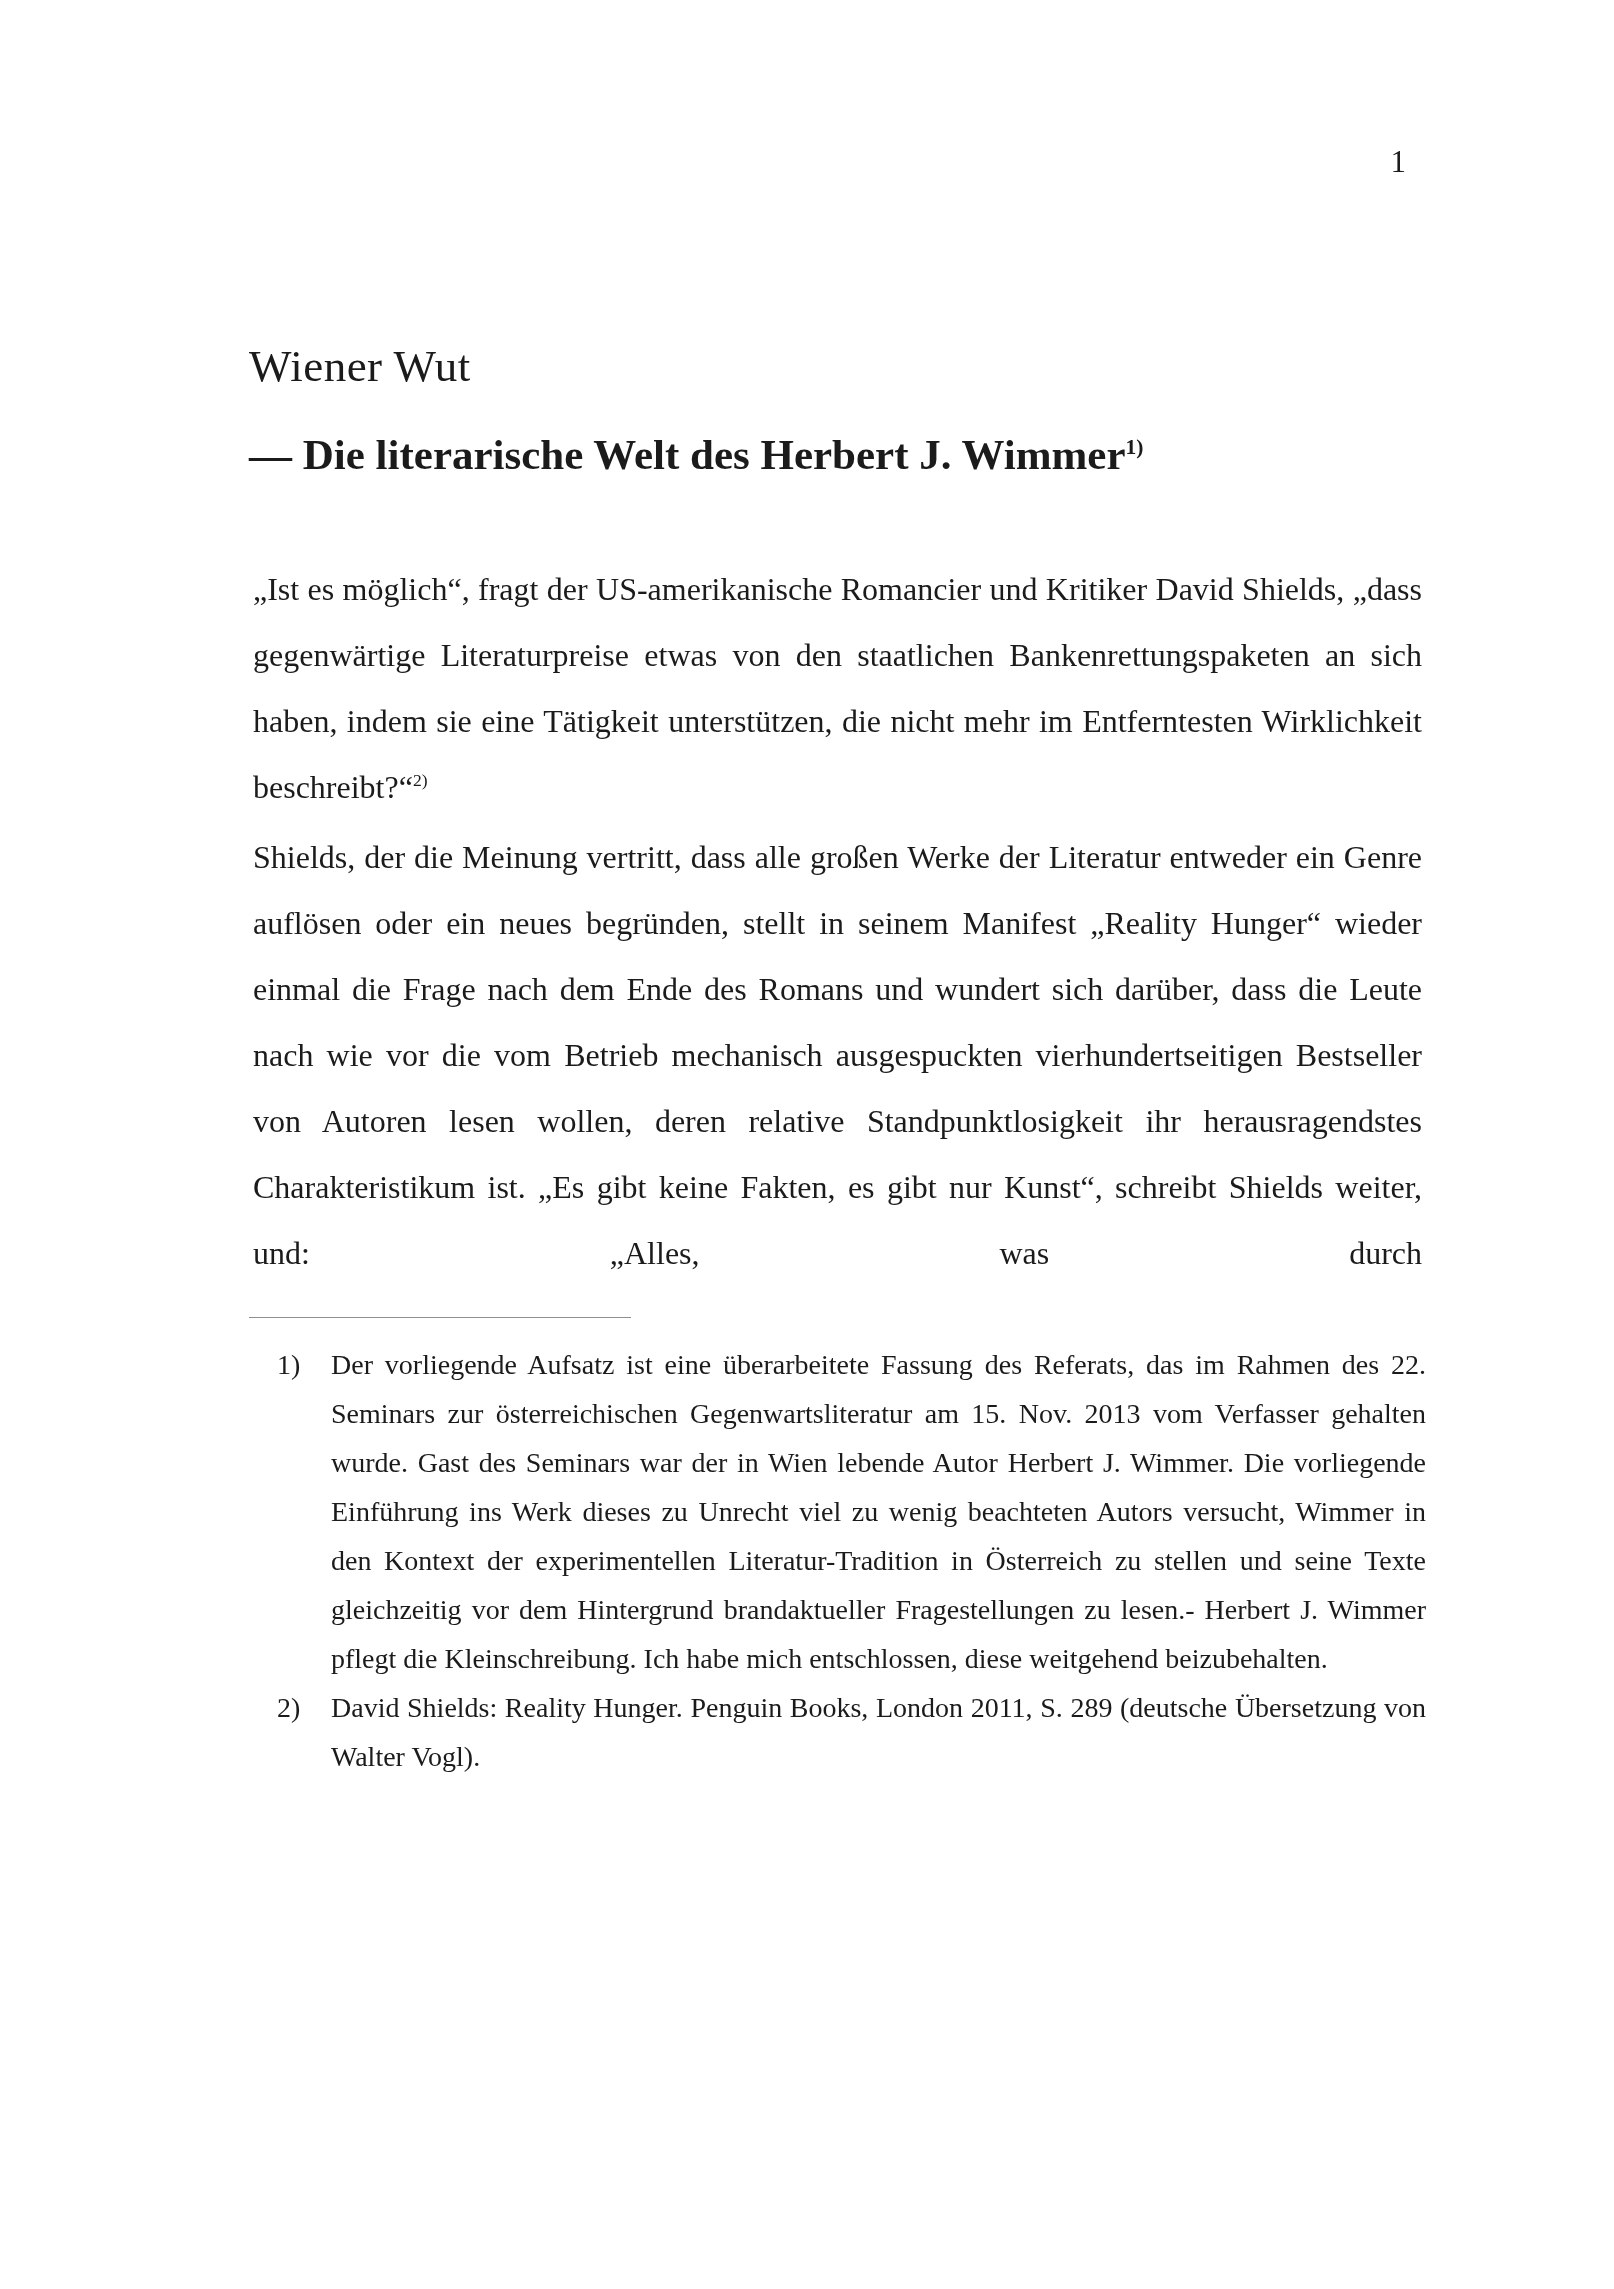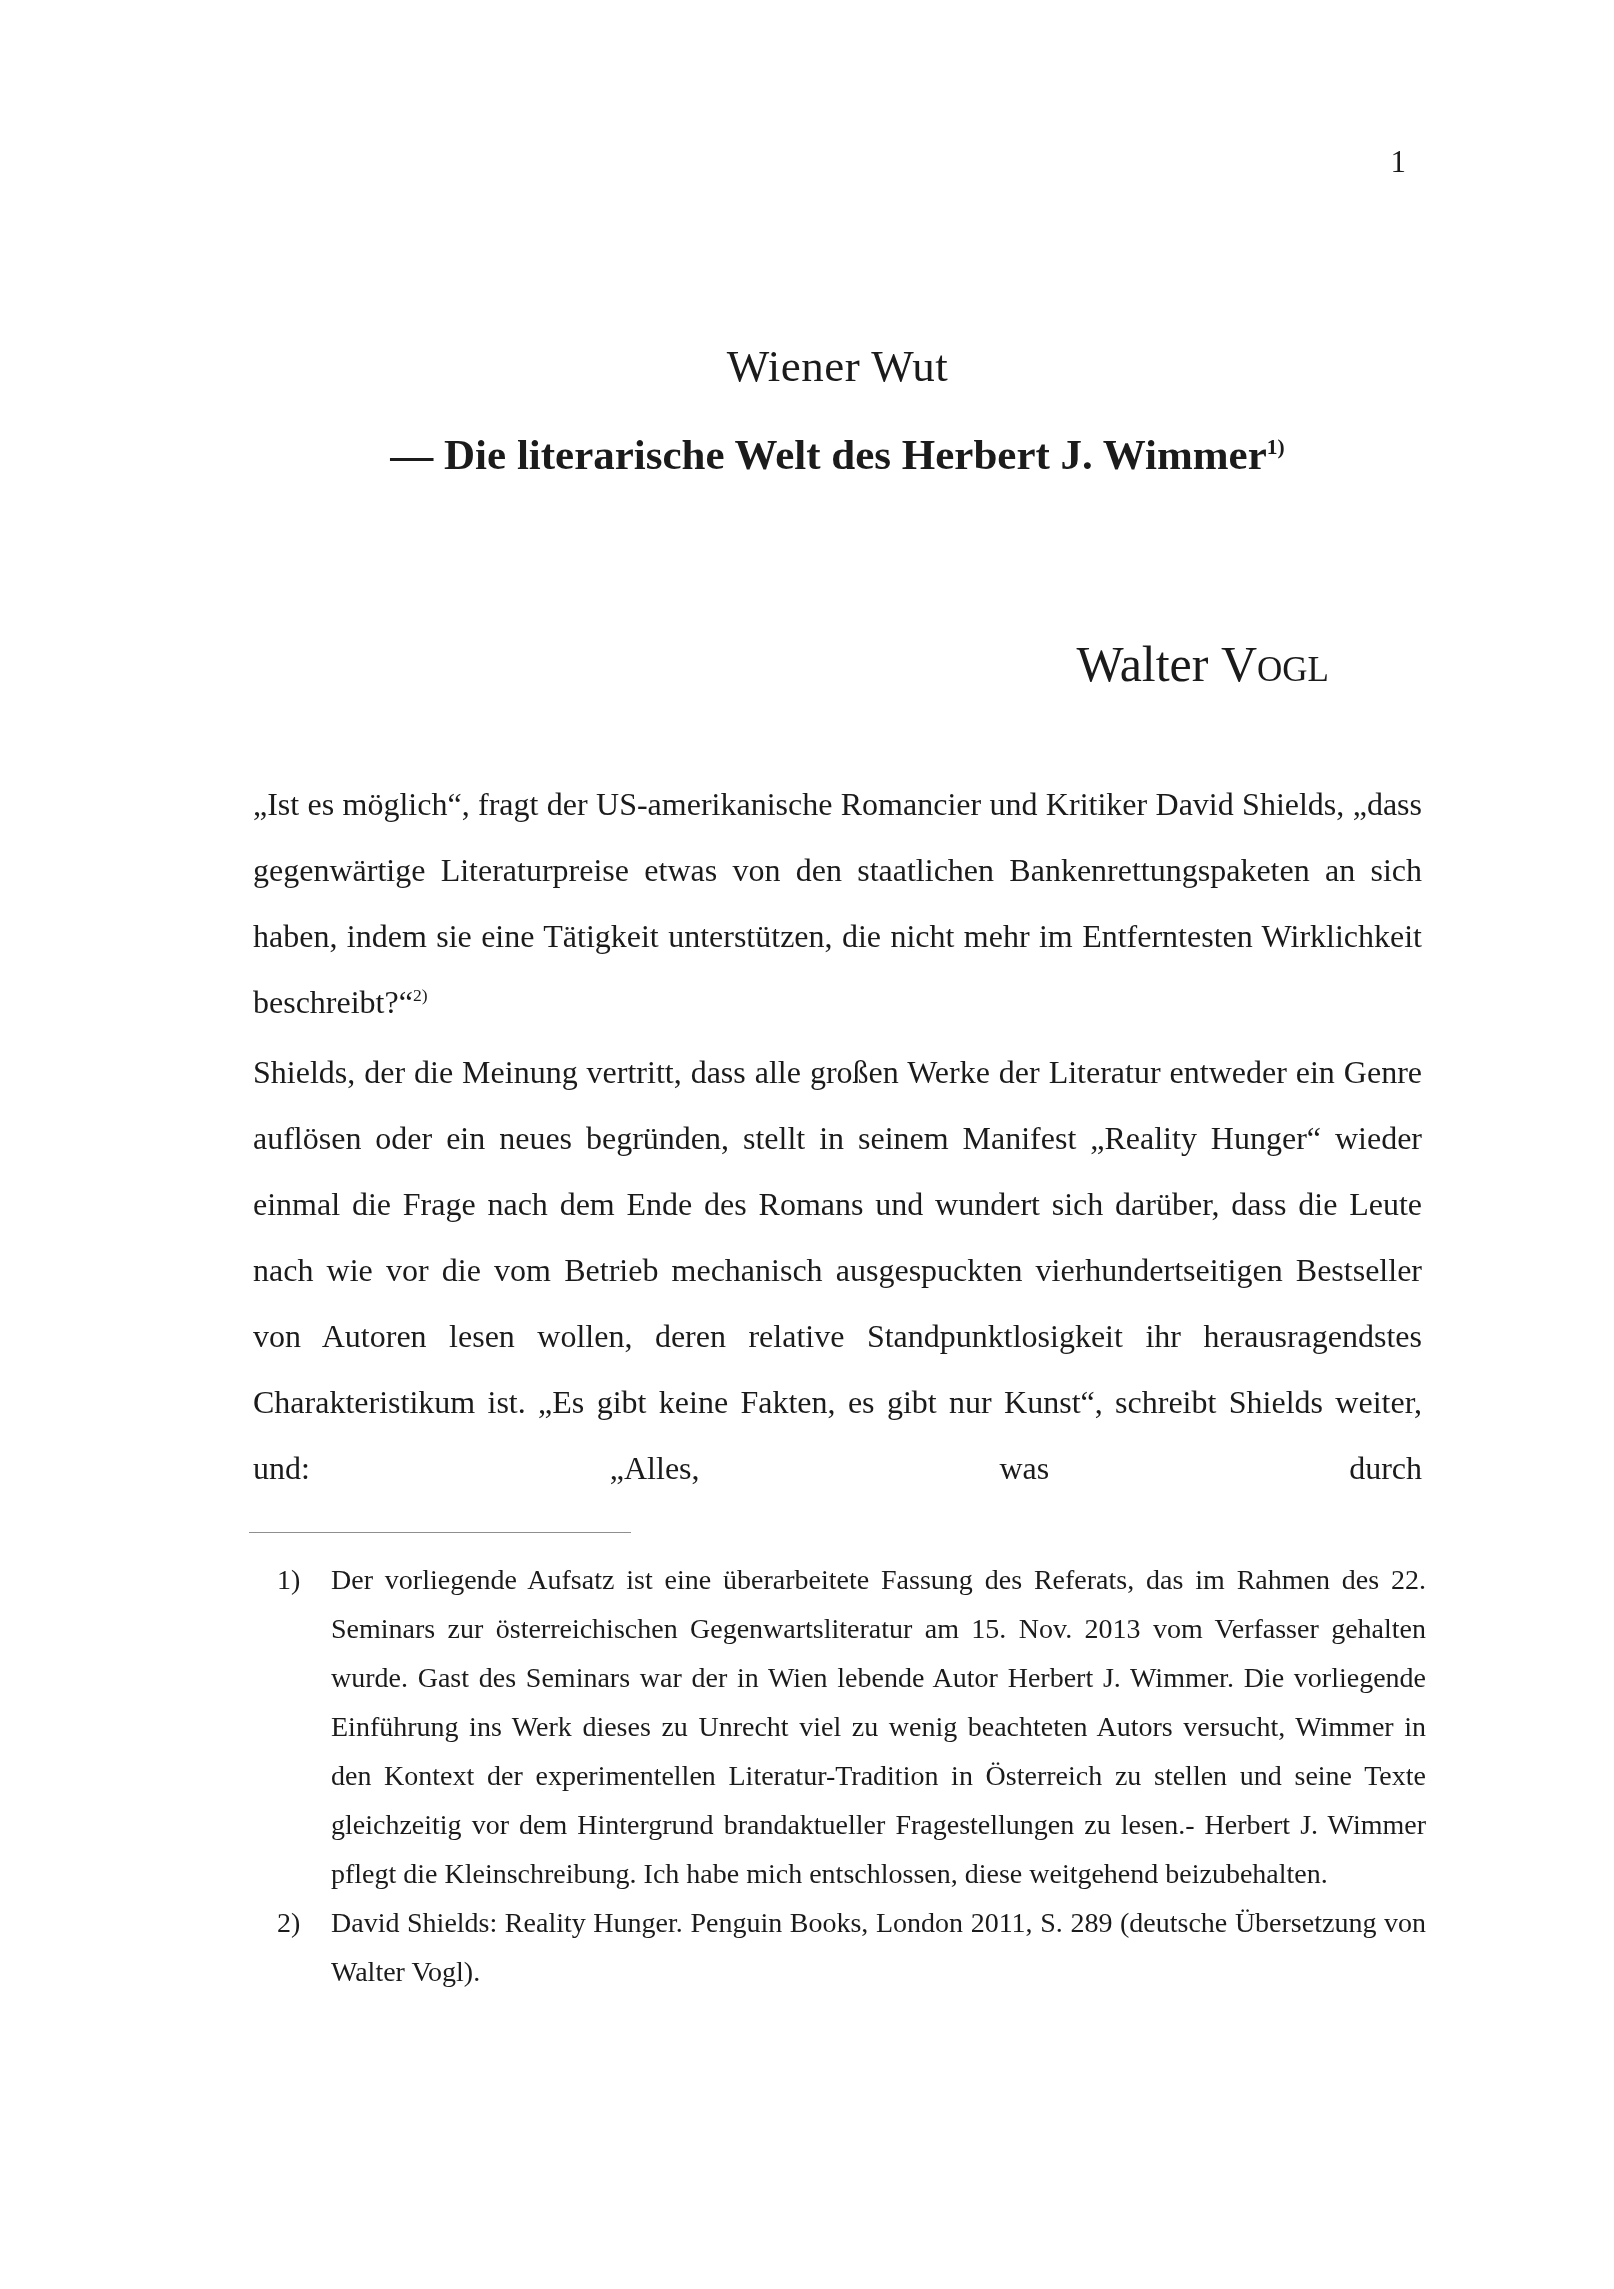--- a/index.html
+++ b/index.html
@@ -17,21 +17,20 @@
   }
 
   .page-number {
     text-align: right;
     font-size: 31px;
     line-height: 37px;
     padding-right: 20px;
   }
 
   .title-block {
-    text-align: center;
     margin-top: 159px;
   }
   .title {
     font-size: 45px;
     font-weight: normal;
     margin: 0;
     line-height: 55px;
     letter-spacing: 0.5px;
   }
   .subtitle {
@@ -102,21 +101,20 @@
 
 <div class="page">
 
   <div class="page-number">1</div>
 
   <header class="title-block">
     <h1 class="title">Wiener Wut</h1>
     <h2 class="subtitle"><span>— Die literarische Welt des Herbert J. Wimmer</span><sup>1)</sup></h2>
   </header>
 
-  <div class="author-line"><span class="author-first">Walter </span><span class="author-last">Vogl</span></div>
 
   <main class="body-text">
     <p><span>„Ist es möglich“, fragt der US-amerikanische Romancier und Kritiker David Shields, „dass gegenwärtige Literaturpreise etwas von den staatlichen Bankenrettungspaketen an sich haben, indem sie eine Tätigkeit unterstützen, die nicht mehr im Entferntesten Wirklichkeit beschreibt?“</span><sup class="fn-ref">2)</sup></p>
     <p class="continues"><span>Shields, der die Meinung vertritt, dass alle großen Werke der Literatur entweder ein Genre auflösen oder ein neues begründen, stellt in seinem Manifest „Reality Hunger“ wieder einmal die Frage nach dem Ende des Romans und wundert sich darüber, dass die Leute nach wie vor die vom Betrieb mechanisch ausgespuckten vierhundertseitigen Bestseller von Autoren lesen wollen, deren relative Standpunktlosigkeit ihr herausragendstes Charakteristikum ist. „Es gibt keine Fakten, es gibt nur Kunst“, schreibt Shields weiter, und: „Alles, was durch</span></p>
   </main>
 
   <hr class="footnote-rule">
 
   <footer class="footnotes">
     <div class="footnote">

